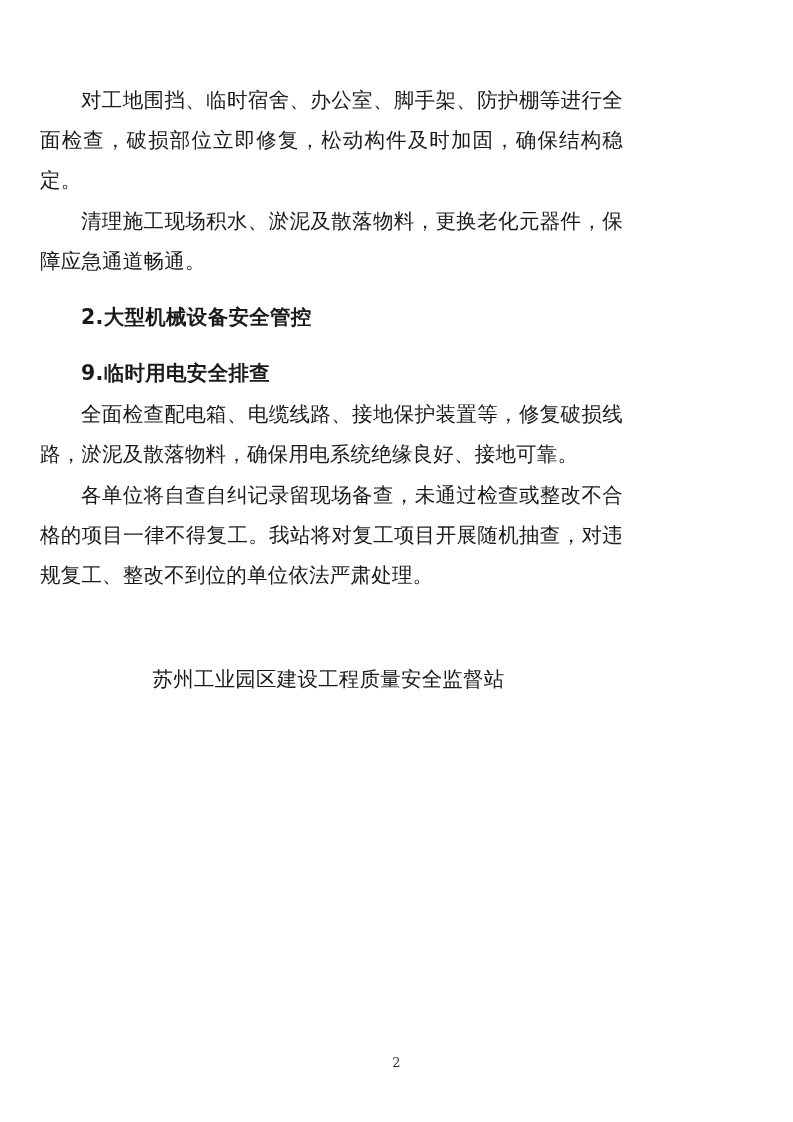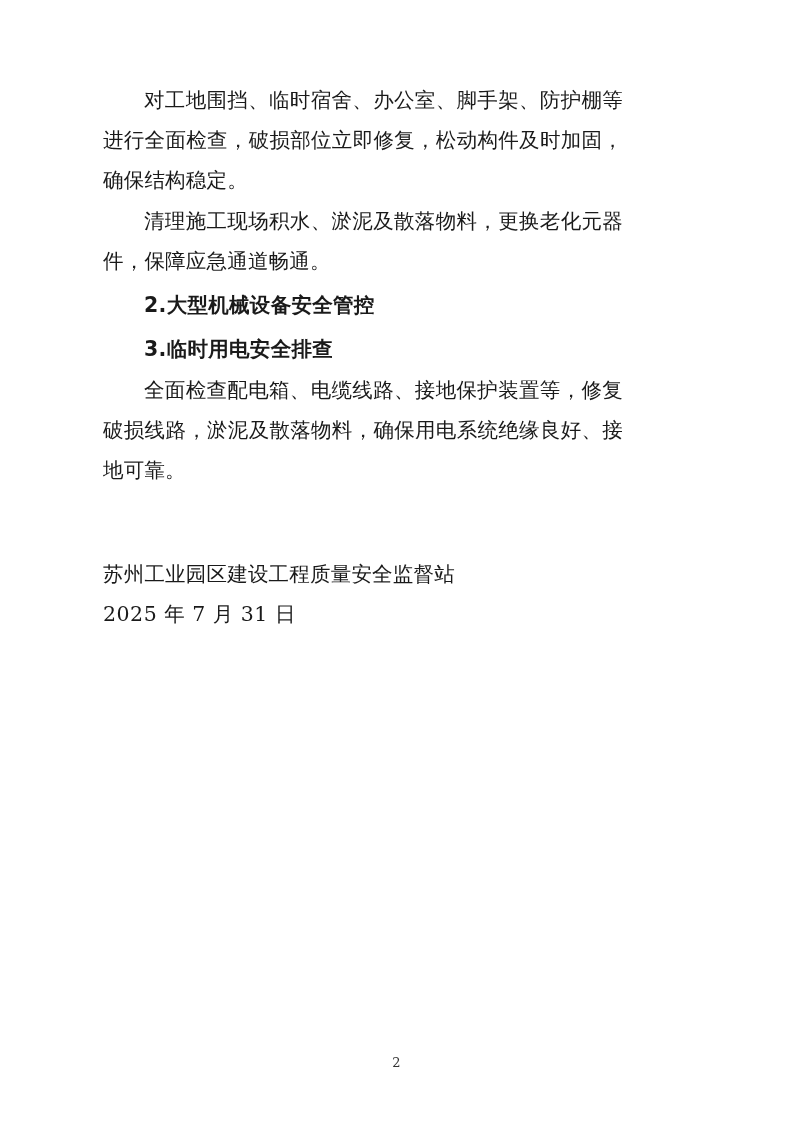--- a/index.html
+++ b/index.html
@@ -15,47 +15,47 @@
     color: #1a1a1a;
     overflow: hidden;
   }
   .page {
     position: absolute;
     top: 0;
     left: 0;
     width: 711px;
     height: 1122px;
     box-sizing: border-box;
-    padding: 72px 88px 40px 103px;
+    padding: 72px 88px 40px 40px;
   }
   .doc-body {
     margin-top: 8px;
   }
   p.para {
     margin: 0 0 1px 0;
     font-size: 20.5px;
     line-height: 40px;
     text-align: justify;
     text-justify: inter-ideograph;
     text-indent: 2em;
     letter-spacing: 0.2px;
     font-family: "DejaVu Serif", "Liberation Serif", serif;
   }
   p.heading {
-    margin: 4px 0 1px 0;
+    margin: 16px 0 1px 0;
     font-size: 20.5px;
     line-height: 40px;
     text-indent: 2em;
     font-weight: bold;
     letter-spacing: 0.3px;
     font-family: "DejaVu Sans", "Liberation Sans", sans-serif;
   }
   .signature-block {
     margin-top: 64px;
-    text-align: left;
+    text-align: center;
     padding-right: 6px;
   }
   .signature-block .sig-line {
     font-size: 20.5px;
     line-height: 40px;
     letter-spacing: 0.2px;
   }
   .signature-block .sig-date {
     font-size: 20.5px;
     line-height: 40px;
@@ -80,29 +80,29 @@
 
   <div class="doc-body">
 
     <p class="para">对工地围挡、临时宿舍、办公室、脚手架、防护棚等进行全面检查，破损部位立即修复，松动构件及时加固，确保结构稳定。</p>
 
     <p class="para">清理施工现场积水、淤泥及散落物料，更换老化元器件，保障应急通道畅通。</p>
 
     <p class="heading">2.大型机械设备安全管控</p>
 
 
-    <p class="heading">3.临时用电安全排查</p>
+    <p class="heading">9.临时用电安全排查</p>
 
     <p class="para">全面检查配电箱、电缆线路、接地保护装置等，修复破损线路，淤泥及散落物料，确保用电系统绝缘良好、接地可靠。</p>
 
 
 
+    <p class="para">各单位将自查自纠记录留现场备查，未通过检查或整改不合格的项目一律不得复工。我站将对复工项目开展随机抽查，对违规复工、整改不到位的单位依法严肃处理。</p>
 
   </div>
 
   <div class="signature-block">
     <div class="sig-line">苏州工业园区建设工程质量安全监督站</div>
-    <div class="sig-date">2025 年 7 月 31 日</div>
   </div>
 
 </div>
 
 <div class="page-number">2</div>
 
 </body></html>

